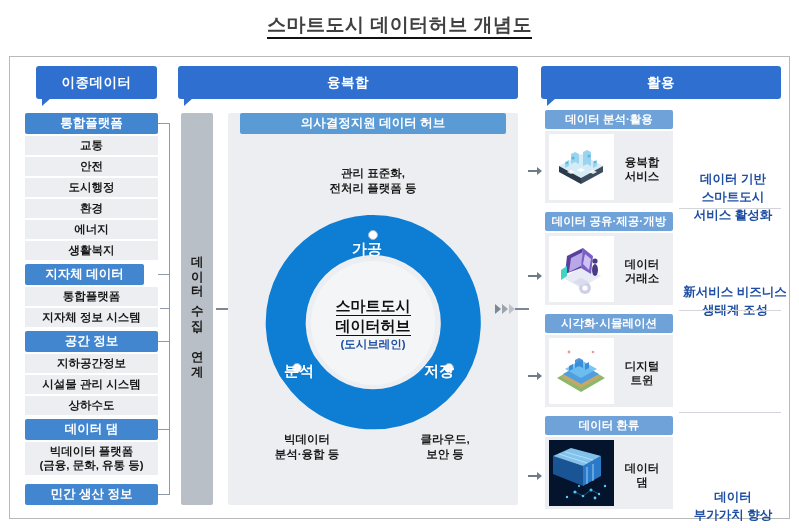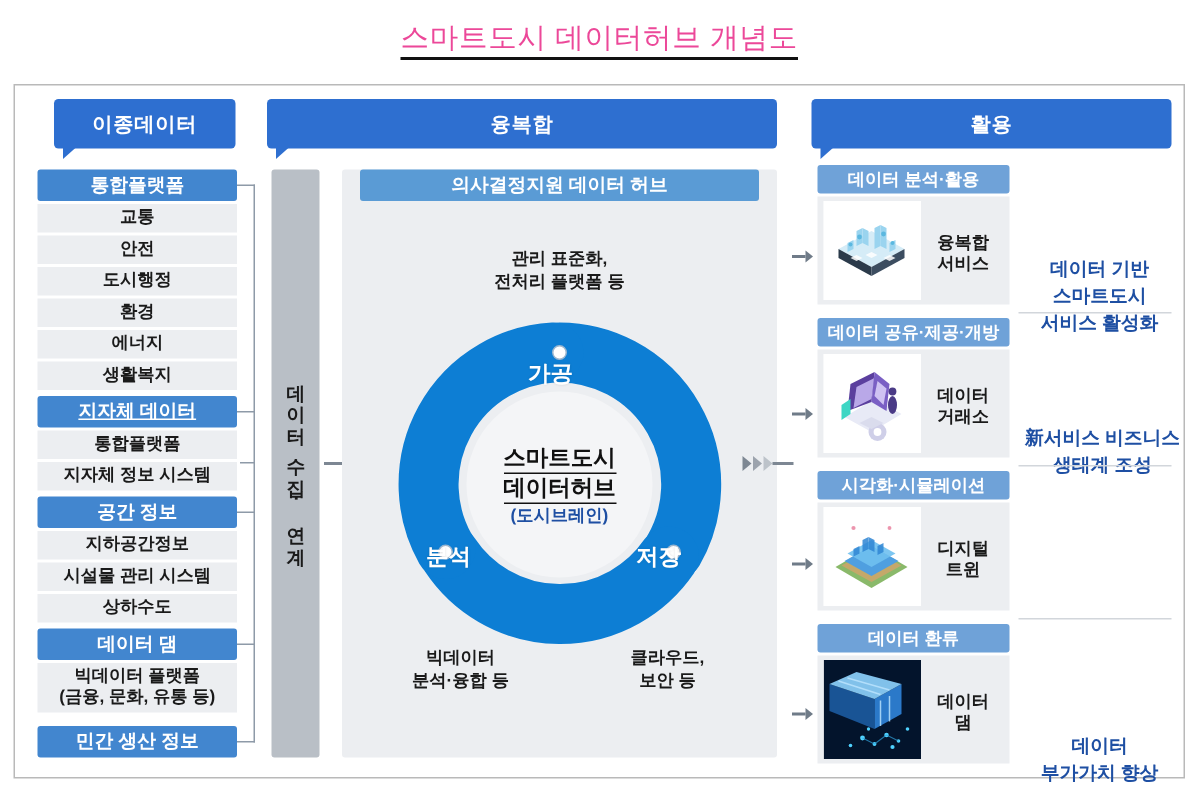--- a/index.html
+++ b/index.html
@@ -8,21 +8,21 @@
     background: #ffffff;
     font-family: "Liberation Sans", "DejaVu Sans", sans-serif;
     overflow: hidden;
   }
   #root { position: relative; width: 799px; height: 528px; background:#fff; }
 
   
   .title {
     position: absolute; left: 0; top: 12px; width: 799px;
     text-align: center;
-    font-size: 19px; font-weight: normal; color: #ec4899;
+    font-size: 19px; font-weight: bold; color: #404040;
     letter-spacing: 0.5px;
   }
   .title span { border-bottom: 2px solid #111; padding-bottom: 2px; }
 
   
   .frame {
     position: absolute; left: 9px; top: 56px;
     width: 781px; height: 463px;
     border: 1px solid #b9b9b9;
     background: #ffffff;
@@ -211,21 +211,21 @@
   <div class="grp-item" style="left:25px; top:220px; width:133px; height:19px;">
     <span>에너지</span>
   </div>
   <div class="grp-item" style="left:25px; top:199px; width:133px; height:19px;">
     <span>환경</span>
   </div>
   <div class="grp-item" style="left:25px; top:241px; width:133px; height:19px;">
     <span>생활복지</span>
   </div>
 
-  <div class="grp-head" style="left:25px; top:264px; width:133px; height:21px;text-decoration:underline;">
+  <div class="grp-head" style="left:25px; top:264px; width:119px; height:21px;">
     <span>지자체 데이터</span>
   </div>
   <div class="grp-item" style="left:25px; top:287px; width:133px; height:19px;">
     <span>통합플랫폼</span>
   </div>
   <div class="grp-item" style="left:25px; top:308px; width:133px; height:19px;">
     <span>지자체 정보 시스템</span>
   </div>
 
   <div class="grp-head" style="left:25px; top:331px; width:133px; height:21px;">

